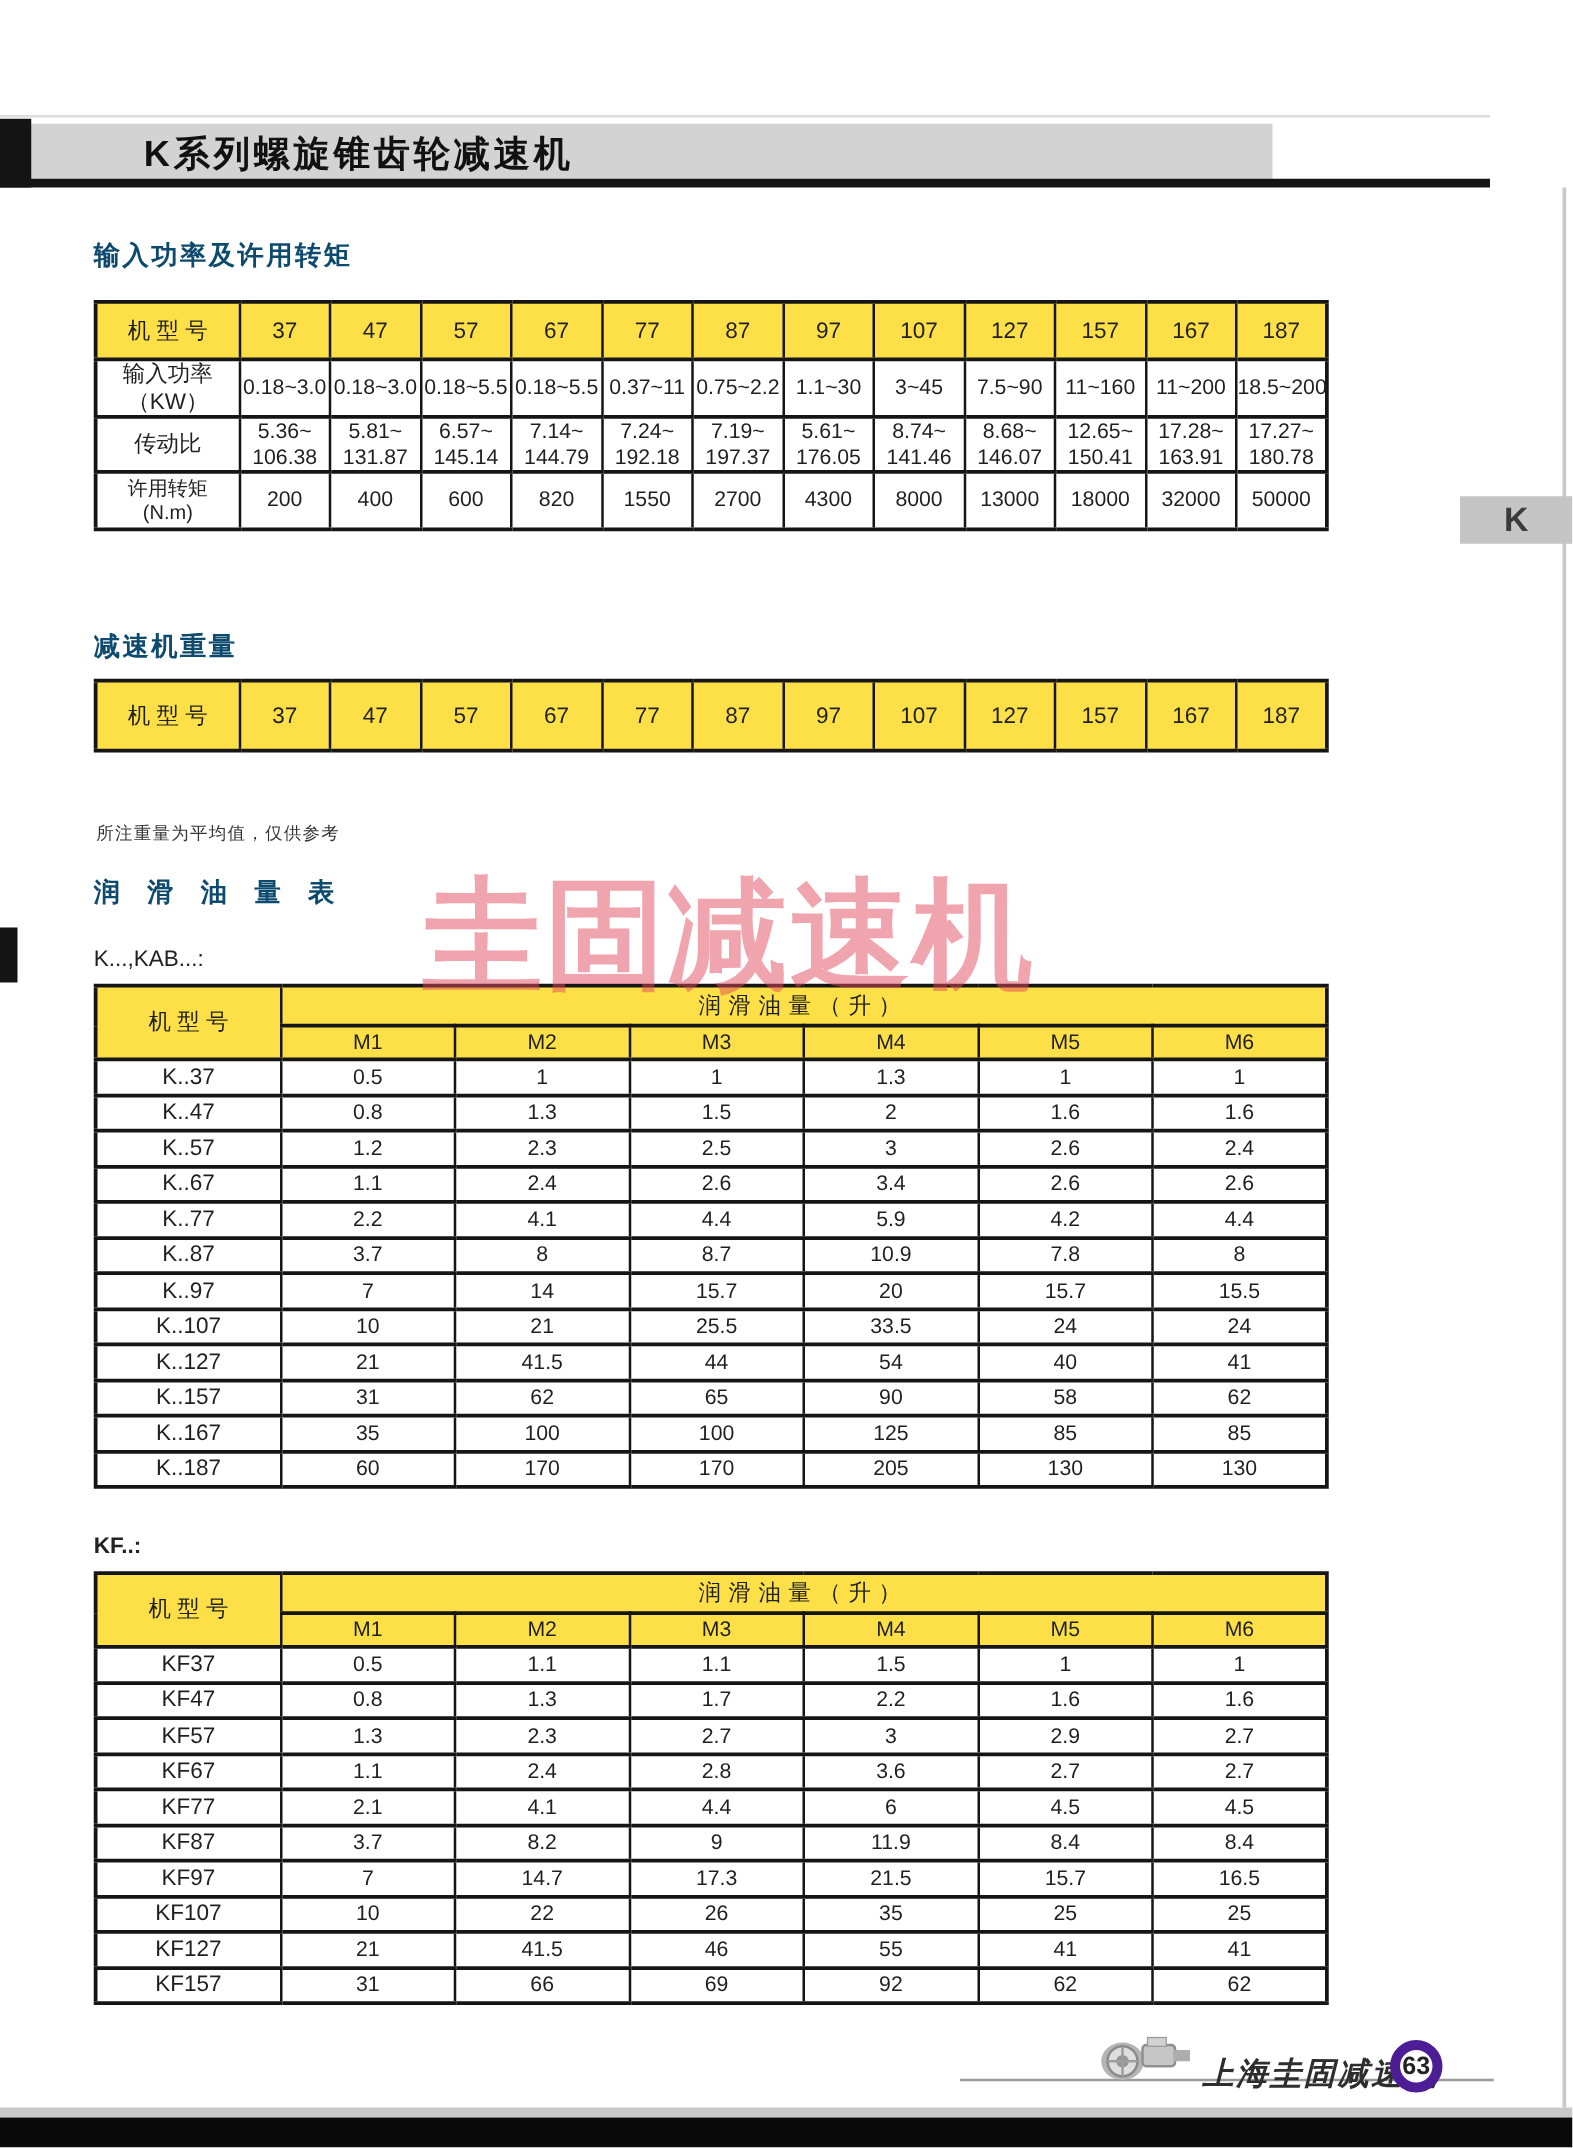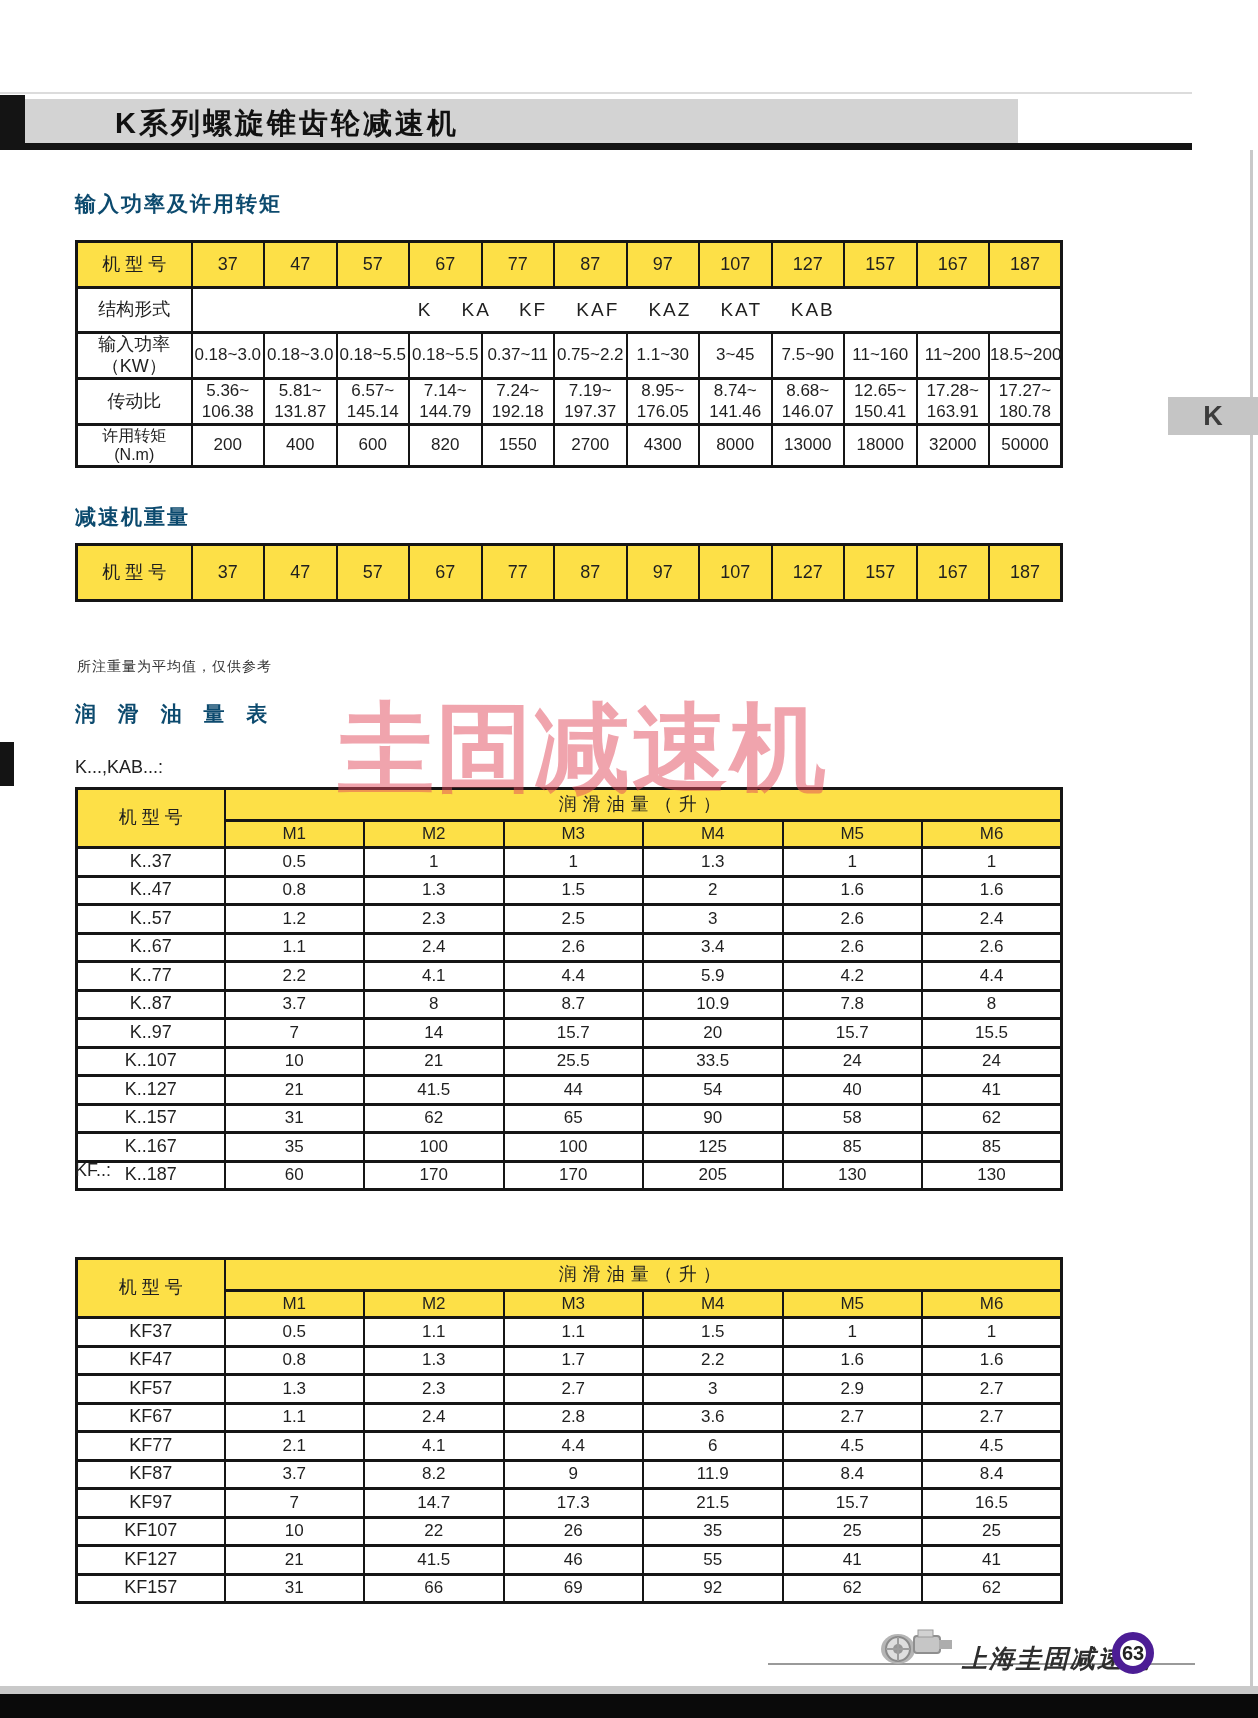--- a/index.html
+++ b/index.html
@@ -101,24 +101,20 @@
         <td class="lbl">77</td>
         <td class="lbl">87</td>
         <td class="lbl">97</td>
         <td class="lbl">107</td>
         <td class="lbl">127</td>
         <td class="lbl">157</td>
         <td class="lbl">167</td>
         <td class="lbl">187</td>
       </tr>
   <tr>
-    <td class="lbl">结构形式</td>
-    <td colspan="12" class="struct">K    KA    KF    KAF    KAZ    KAT    KAB</td>
-  </tr>
-  <tr>
     <td class="lbl">输入功率
 （KW）</td>
   <td>0.18~3.0</td>
         <td>0.18~3.0</td>
         <td>0.18~5.5</td>
         <td>0.18~5.5</td>
         <td>0.37~11</td>
         <td>0.75~2.2</td>
         <td>1.1~30</td>
         <td>3~45</td>
@@ -134,21 +130,21 @@
         <td>5.81~
 131.87</td>
         <td>6.57~
 145.14</td>
         <td>7.14~
 144.79</td>
         <td>7.24~
 192.18</td>
         <td>7.19~
 197.37</td>
-        <td>8.95~
+        <td>5.61~
 176.05</td>
         <td>8.74~
 141.46</td>
         <td>8.68~
 146.07</td>
         <td>12.65~
 150.41</td>
         <td>17.28~
 163.91</td>
         <td>17.27~
@@ -331,21 +327,21 @@
         <td>60</td>
         <td>170</td>
         <td>170</td>
         <td>205</td>
         <td>130</td>
         <td>130</td>
       </tr>
     </tbody>
 </table>
 
-<div class="abs tbl-label" style="left:75px; top:1160px;">KF..:</div>
+<div class="abs tbl-label" style="left:75px; top:1226px;font-weight:bold;">KF..:</div>
 
 <table class="abs t t36" style="left:75px; top:1257px; width:985px;">
   <colgroup>
       <col class="c0b">
       <col span="6" class="cm">
     </colgroup>
   <thead>
     <tr>
       <td rowspan="2" class="lbl">机 型 号</td>
       <td colspan="6" class="grp">润滑油量（升）</td>

